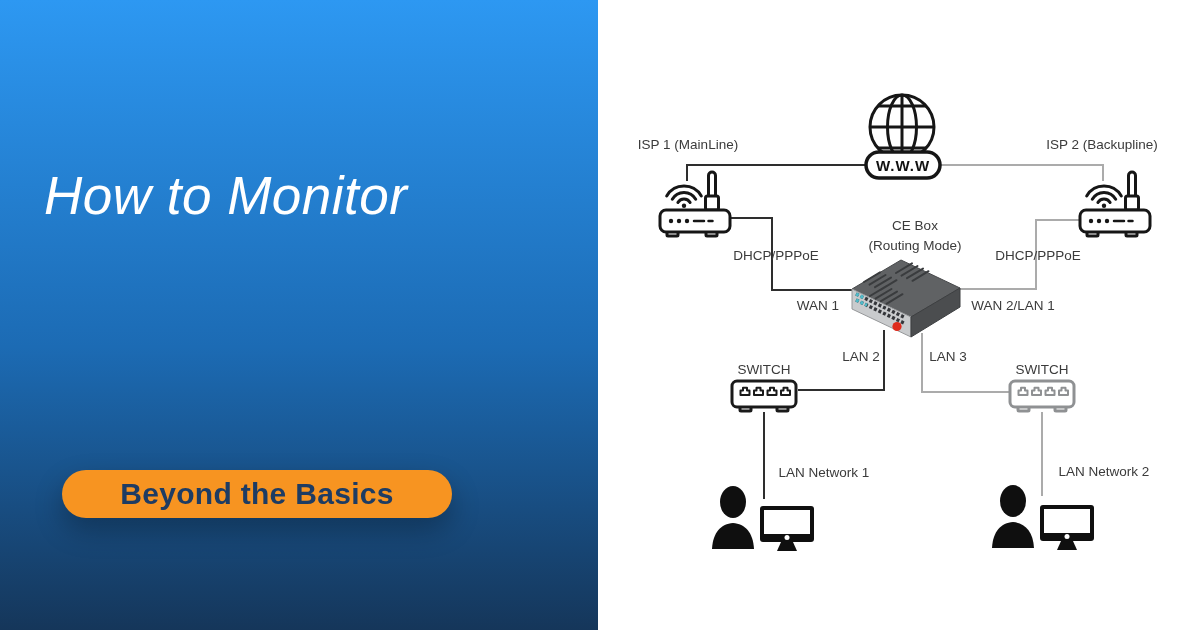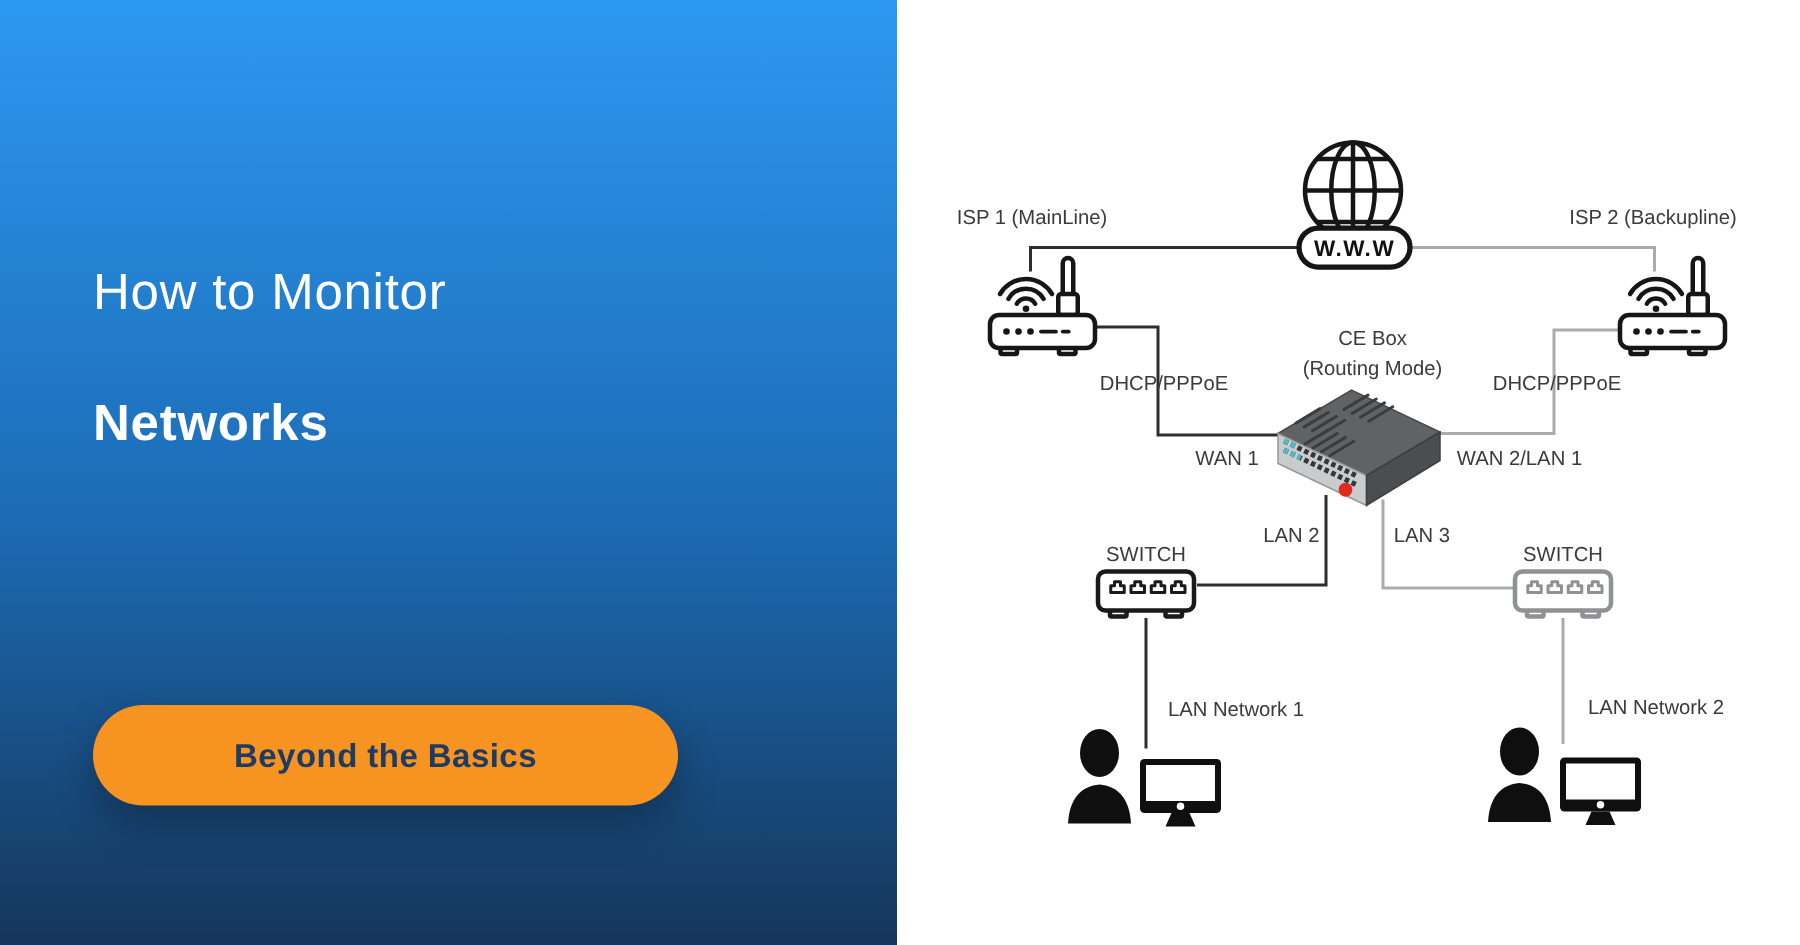--- a/index.html
+++ b/index.html
@@ -8,33 +8,33 @@
     background:#ffffff;font-family:"Liberation Sans", sans-serif;
   }
   .left-panel{
     position:absolute;left:0;top:0;width:598px;height:630px;
     background:linear-gradient(180deg,
       var(--gradient_top,#2d98f2) 0%,
       var(--gradient_mid,#1c6bb4) 55%,
       var(--gradient_bottom,#15365a) 100%);
   }
   .title{
-    position:absolute;left:62px;top:152px;
+    position:absolute;left:44px;top:152px;
     color:var(--title_text,#ffffff);
-    font-size:34px;line-height:87px;letter-spacing:0.5px;white-space:nowrap;
+    font-size:53px;line-height:87px;letter-spacing:0.5px;white-space:nowrap;font-style:italic;
   }
   .title .t1{font-weight:400;}
   .title .t2,.title .t3{font-weight:700;}
   .cta{
-    position:absolute;left:62px;top:470px;width:390px;height:67px;
+    position:absolute;left:62px;top:470px;width:390px;height:48px;
     background:var(--cta_bg,#f79421);
     border-radius:34px;
     display:flex;align-items:center;justify-content:center;
     color:var(--cta_text,#1e3c63);
-    font-size:22px;font-weight:700;letter-spacing:0.3px;
+    font-size:30px;font-weight:700;letter-spacing:0.3px;
     box-shadow:0 12px 28px rgba(0,0,0,0.28);
     cursor:pointer;
   }
   .right-panel{position:absolute;left:598px;top:0;width:602px;height:630px;background:#ffffff;}
   svg.diagram{display:block;}
   .pline{stroke:var(--diagram_primary,#2e2e2e);stroke-width:2;fill:none;}
   .bline{stroke:var(--diagram_backup,#ababab);stroke-width:2;fill:none;}
   .lbl{
     fill:var(--diagram_label,#3b3b3b);
     font-family:"Liberation Sans", sans-serif;
@@ -46,21 +46,20 @@
   }
 </style>
 </head>
 <body>
 
 <div class="canvas">
 
   <div class="left-panel">
     <div class="title">
       <div class="t1">How to Monitor</div>
-      <div class="t3">Networks</div>
     </div>
     <div class="cta">Beyond the Basics</div>
   </div>
 
   <div class="right-panel">
     <svg class="diagram" width="602" height="630" viewBox="598 0 602 630">
       <defs>
         <g id="router" fill="#fff" stroke="currentColor" stroke-width="3" stroke-linejoin="round" stroke-linecap="round">
           <path d="M6.7 26 A20 20 0 0 1 41.3 26" fill="none"></path>
           <path d="M12.3 29.2 A13.5 13.5 0 0 1 35.7 29.2" fill="none"></path>

